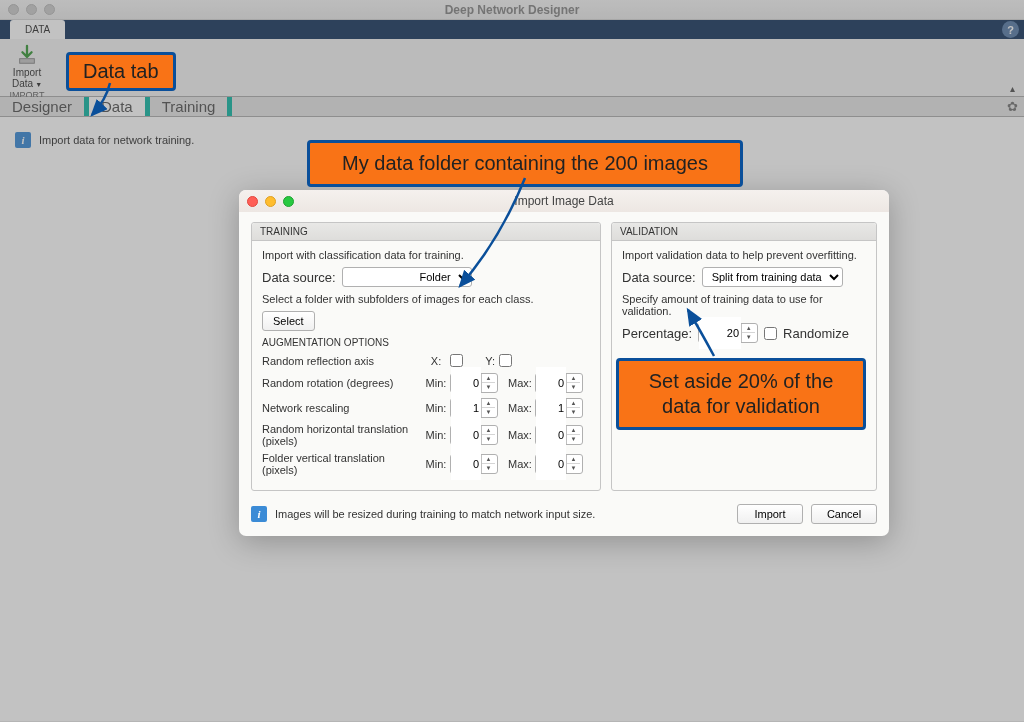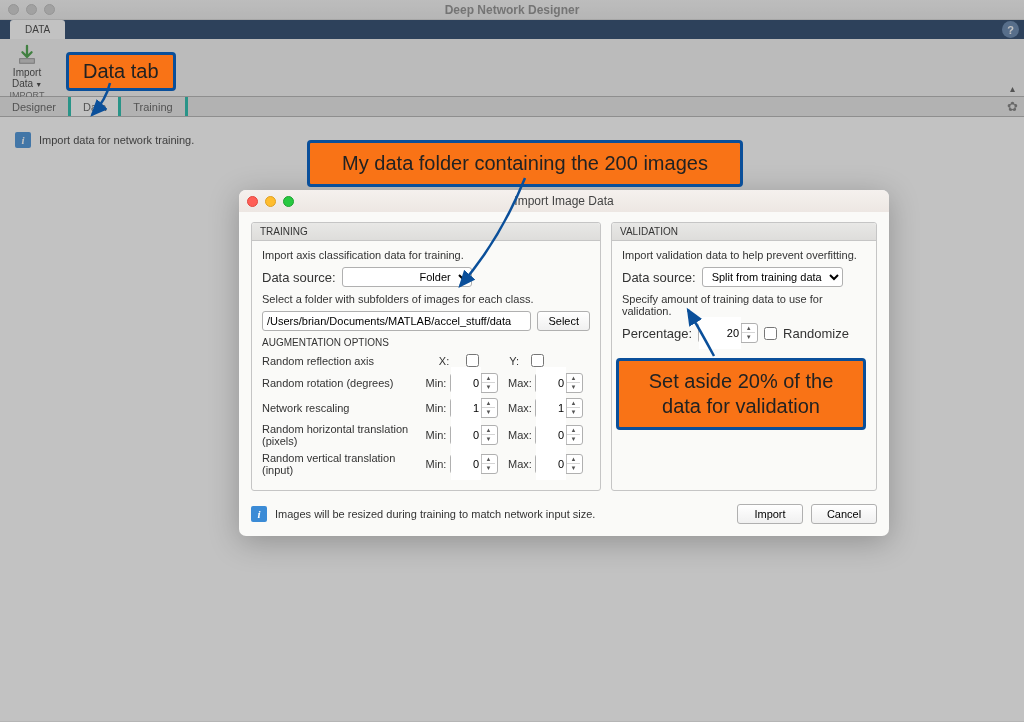--- a/index.html
+++ b/index.html
@@ -21,21 +21,21 @@
   .tool-group { display: flex; flex-direction: column; align-items: center; justify-content: flex-start; padding: 2px 5px; }
   .tool-btn { display: flex; flex-direction: column; align-items: center; gap: 1px; padding: 1px 3px; cursor: pointer; }
   .tool-btn svg { width: 22px; height: 22px; }
   .tool-btn-label { font-size: 10px; color: #333; line-height: 1.1; text-align: center; }
   .dropdown-arrow { font-size: 7px; margin-left: 2px; }
   .group-label { font-size: 9px; color: #666; margin-top: auto; padding-bottom: 1px; }
   .collapse-handle { margin-left: auto; align-self: flex-end; padding: 0 5px 2px 5px; font-size: 10px; color: #555; }
   
   
   .doc-tabs { height: 20px; background: #e6e6e6; border-bottom: 1px solid #b0b0b0; display: flex; align-items: center; position: relative; }
-  .doc-tab { padding: 0 12px; height: 100%; display: flex; align-items: center; font-size: 11px; border-right: 3px solid #14b8a6; color: #555; cursor: pointer; }
+  .doc-tab { padding: 0 12px; height: 100%; display: flex; align-items: center; font-size: 15px; border-right: 5px solid #14b8a6; color: #555; cursor: pointer; }
   .doc-tab.active { background: #fff; }
   .doc-tab-gear { position: absolute; right: 6px; color: #777; font-size: 13px; }
   
   
   .content { background: #fff; height: 604px; padding: 15px; }
   .info-row { display: flex; align-items: center; gap: 8px; font-size: 11px; color: #333; }
   .info-icon { width: 16px; height: 16px; background: #3b8bd6; border-radius: 2px; display: flex; align-items: center; justify-content: center; color: #fff; font-family: Georgia, serif; font-style: italic; font-weight: bold; font-size: 11px; }
   
   
   .dim { position: absolute; inset: 0; background: rgba(80,80,80,0.35); }
@@ -145,33 +145,32 @@
       <div class="dlg-dot g"></div>
     </div>
     <div class="dlg-title">Import Image Data</div>
   </div>
 
   <div class="dlg-body">
 
     <div class="panel panel-left">
       <div class="panel-header">TRAINING</div>
       <div class="panel-content">
-        <div>Import axis classification data for training.</div>
+        <div>Import with classification data for training.</div>
         <div class="form-row">
           <label>Data source:</label>
           <select><option>Folder</option></select>
         </div>
         <div>Select a folder with subfolders of images for each class.</div>
         <div class="form-row">
-          <input class="path-input" type="text" value="/Users/brian/Documents/MATLAB/accel_stuff/data" style="">
           <button class="btn">Select</button>
         </div>
         <div class="subheader">AUGMENTATION OPTIONS</div>
 
-        <div class="form-row" style="gap:8px;">
+        <div class="form-row" style="gap:0;">
           <div style="width:160px">Random reflection axis</div>
           <div style="width:28px; text-align:center">X:</div>
           <input type="checkbox" class="chk" style="">
           <div style="width:36px; text-align:right; padding-right:4px">Y:</div>
           <input type="checkbox" class="chk" style="">
         </div>
 
         <div class="aug-grid">
           <div>Random rotation (degrees)</div>
           <div class="hdr">Min:</div>
@@ -220,21 +219,21 @@
             </div>
           <div class="hdr">Max:</div>
           <div class="spinner">
               <input value="0" style="">
               <div class="spin-btns">
                 <span>▲</span>
                 <span>▼</span>
               </div>
             </div>
 
-          <div>Random vertical translation (input)</div>
+          <div>Folder vertical translation (pixels)</div>
           <div class="hdr">Min:</div>
           <div class="spinner">
               <input value="0" style="">
               <div class="spin-btns">
                 <span>▲</span>
                 <span>▼</span>
               </div>
             </div>
           <div class="hdr">Max:</div>
           <div class="spinner">

